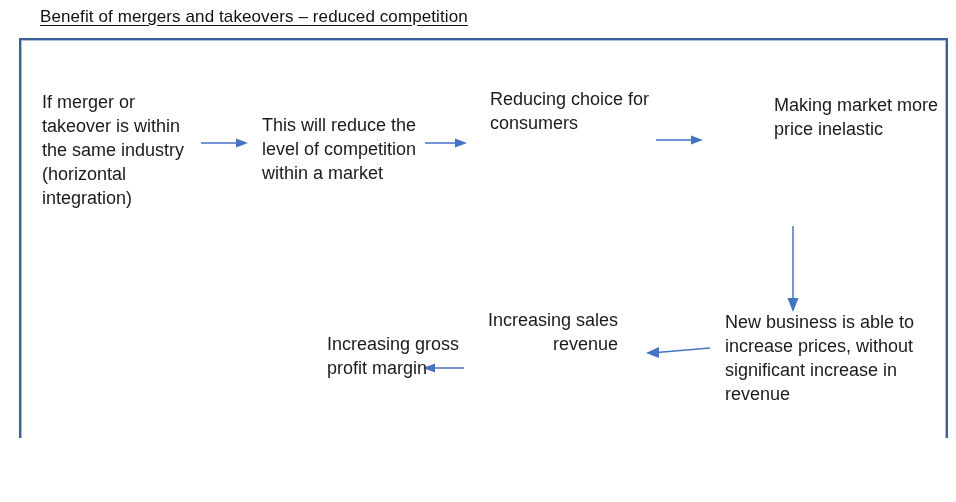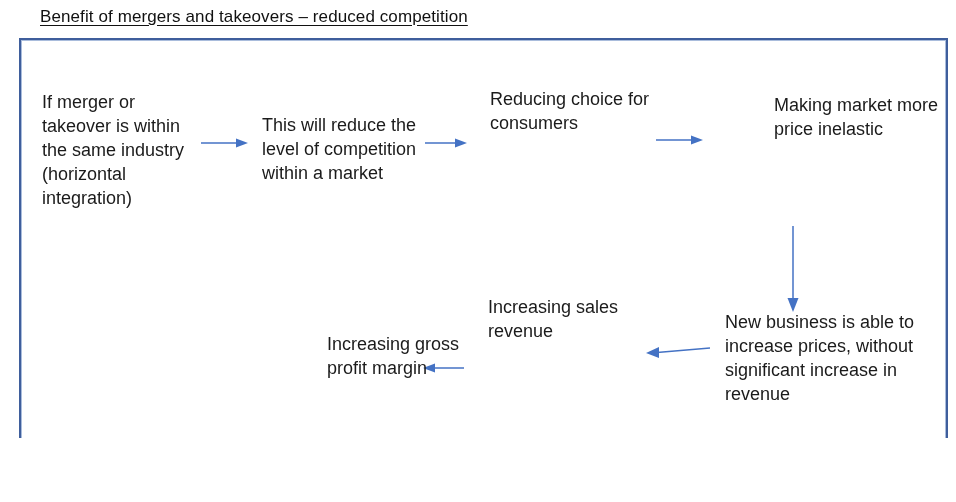--- a/index.html
+++ b/index.html
@@ -100,21 +100,21 @@
   <div class="node" style="left:725px; top:310px;">New business is able to
 increase prices, without
 significant increase in
 revenue</div>
 
   <svg class="arrow" style="left:644px; top:344px;" width="68" height="16">
     <line x1="66" y1="4" x2="13" y2="8.5"></line>
     <polygon points="15,3 15,14 2,9"></polygon>
   </svg>
 
-  <div class="node" style="left:488px; top:295px;">Increasing sales
+  <div class="node" style="left:488px; top:308px;text-align:right;">Increasing sales
 revenue</div>
 
   <svg class="arrow" style="left:422px; top:361px;" width="44" height="14">
     <line x1="42" y1="7" x2="11" y2="7"></line>
     <polygon points="13,2.5 13,11.5 1,7"></polygon>
   </svg>
 
   <div class="node" style="left:293px; top:332px;margin-left:34px;">Increasing gross
 profit margin</div>
 

